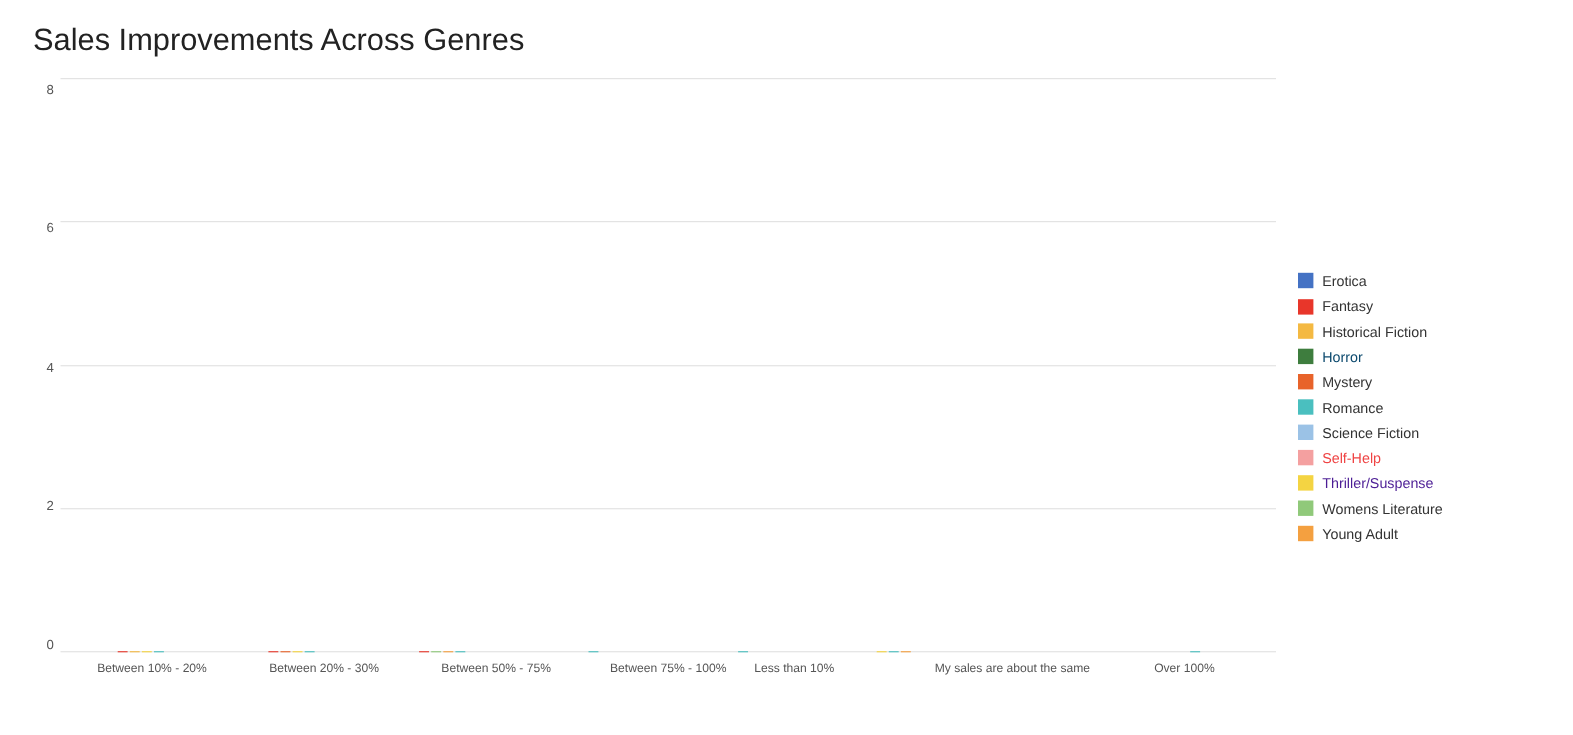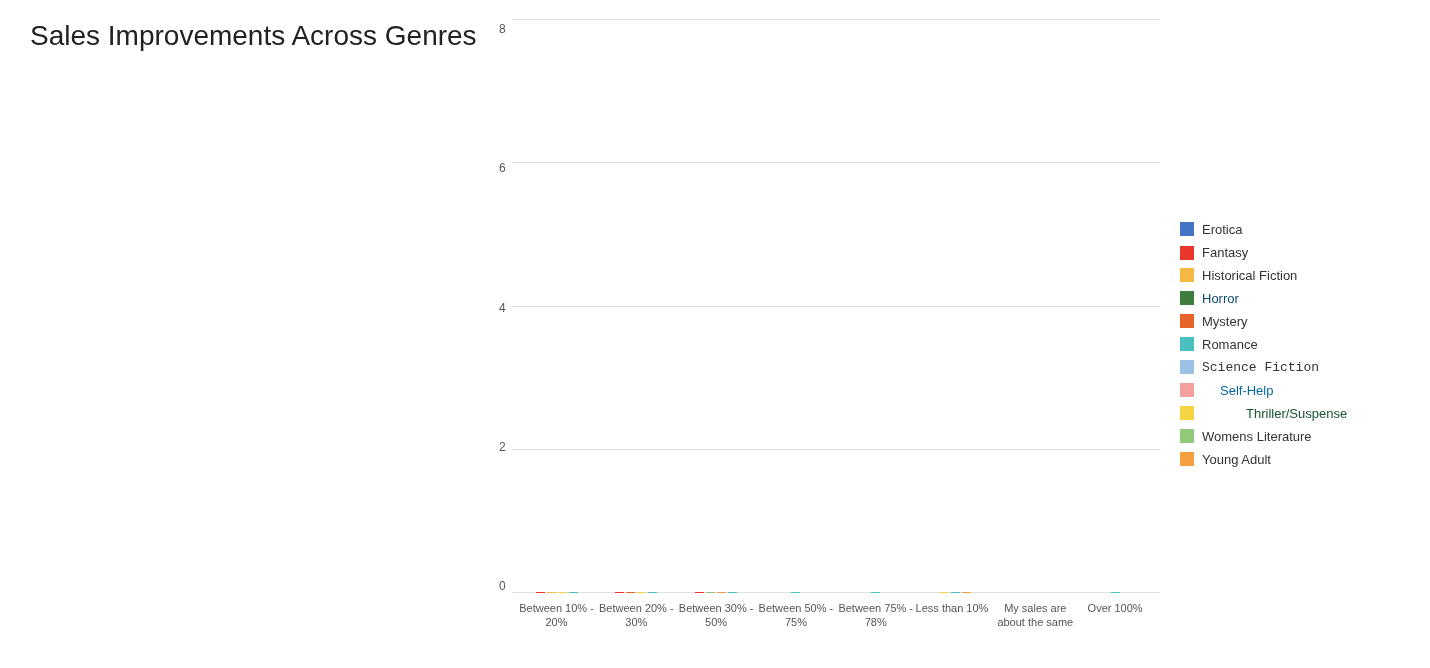--- a/index.html
+++ b/index.html
@@ -3,20 +3,21 @@
   <meta charset="utf-8">
   <style>
     * { box-sizing: border-box; margin: 0; padding: 0; }
     body { font-family: Arial, sans-serif; background: #fff; padding: 20px; }
     
     .chart-container {
       width: 1390px;
       height: 628px;
       position: relative;
       display: flex;
+      flex-direction: column;
     }
     
     .chart-title {
       font-size: 28px;
       font-weight: 400;
       color: #222;
       margin-bottom: 20px;
       margin-left: 10px;
     }
     
@@ -111,27 +112,24 @@
       </div>
 
       <div id="x-labels-container" style="display:flex; margin-left:35px; margin-right:20px; padding:8px 5px 0 5px; height:55px;">
       <div style="flex: 1 1 0%; font-size: 11px; color: rgb(85, 85, 85); text-align: center; line-height: 1.3;">
             <div>Between 10% - 20%</div>
           </div>
           <div style="flex: 1 1 0%; font-size: 11px; color: rgb(85, 85, 85); text-align: center; line-height: 1.3;">
             <div>Between 20% - 30%</div>
           </div>
           <div style="flex: 1 1 0%; font-size: 11px; color: rgb(85, 85, 85); text-align: center; line-height: 1.3;">
-            <div>Between 30% - 50%</div>
-          </div>
-          <div style="flex: 1 1 0%; font-size: 11px; color: rgb(85, 85, 85); text-align: center; line-height: 1.3;">
             <div>Between 50% - 75%</div>
           </div>
           <div style="flex: 1 1 0%; font-size: 11px; color: rgb(85, 85, 85); text-align: center; line-height: 1.3;">
-            <div>Between 75% - 78%</div>
+            <div>Between 75% - 100%</div>
           </div>
           <div style="flex: 1 1 0%; font-size: 11px; color: rgb(85, 85, 85); line-height: 1.3;">
             <div>Less than 10%</div>
           </div>
           <div style="flex: 1 1 0%; font-size: 11px; color: rgb(85, 85, 85); text-align: center; line-height: 1.3;">
             <div>My sales are about the same</div>
           </div>
           <div style="flex: 1 1 0%; font-size: 11px; color: rgb(85, 85, 85); text-align: center; line-height: 1.3;">
             <div>Over 100%</div>
           </div>
@@ -158,29 +156,29 @@
         <div style="display: flex; align-items: center; gap: 8px;">
           <div style="width: 14px; height: 14px; background-color: rgb(232, 99, 42); flex-shrink: 0;"></div>
           <span style="font-size: 13px; color: rgb(51, 51, 51);">Mystery</span>
         </div>
         <div style="display: flex; align-items: center; gap: 8px;">
           <div style="width: 14px; height: 14px; background-color: rgb(74, 191, 191); flex-shrink: 0;"></div>
           <span style="font-size: 13px; color: rgb(51, 51, 51);">Romance</span>
         </div>
         <div style="display: flex; align-items: center; gap: 8px;">
           <div style="width: 14px; height: 14px; background-color: rgb(155, 194, 230); flex-shrink: 0;"></div>
-          <span style="font-size: 13px; color: rgb(51, 51, 51); font-family: Liberation Mono, monospace;">Science Fiction</span>
+          <span style="font-size: 13px; color: rgb(51, 51, 51);">Science Fiction</span>
         </div>
         <div style="display: flex; align-items: center; gap: 8px;">
           <div style="width: 14px; height: 14px; background-color: rgb(244, 160, 160); flex-shrink: 0;"></div>
-          <span style="font-size: 13px; color: #0369a1; margin-left: 18px;">Self-Help</span>
+          <span style="font-size: 13px; color: #ef4444;">Self-Help</span>
         </div>
         <div style="display: flex; align-items: center; gap: 8px;">
           <div style="width: 14px; height: 14px; background-color: rgb(244, 212, 66); flex-shrink: 0;"></div>
-          <span style="font-size: 13px; color: #14532d; margin-left: 44px;">Thriller/Suspense</span>
+          <span style="font-size: 13px; color: #4c1d95;">Thriller/Suspense</span>
         </div>
         <div style="display: flex; align-items: center; gap: 8px;">
           <div style="width: 14px; height: 14px; background-color: rgb(144, 201, 122); flex-shrink: 0;"></div>
           <span style="font-size: 13px; color: rgb(51, 51, 51);">Womens Literature</span>
         </div>
         <div style="display: flex; align-items: flex-start; gap: 8px;">
           <div style="width: 14px; height: 14px; background-color: rgb(244, 160, 64); flex-shrink: 0;"></div>
           <span style="font-size: 13px; color: rgb(51, 51, 51);">Young Adult</span>
         </div>
       </div>

